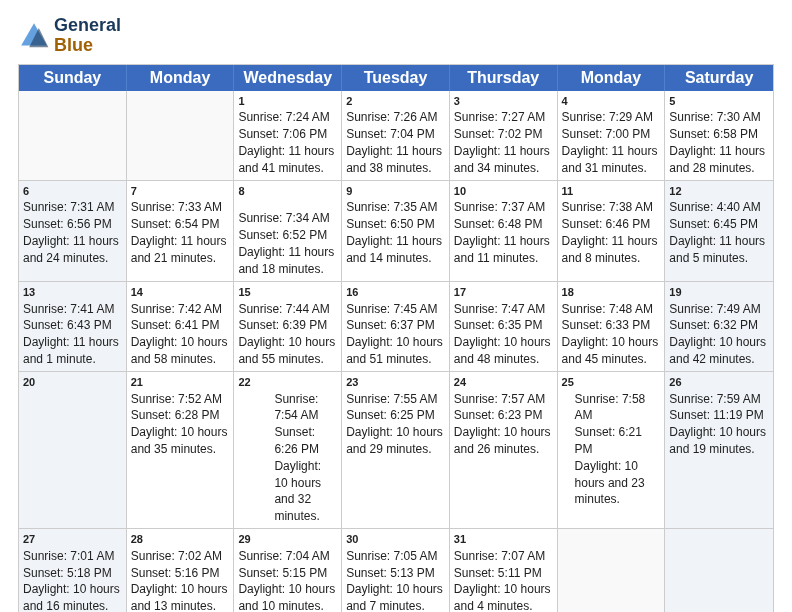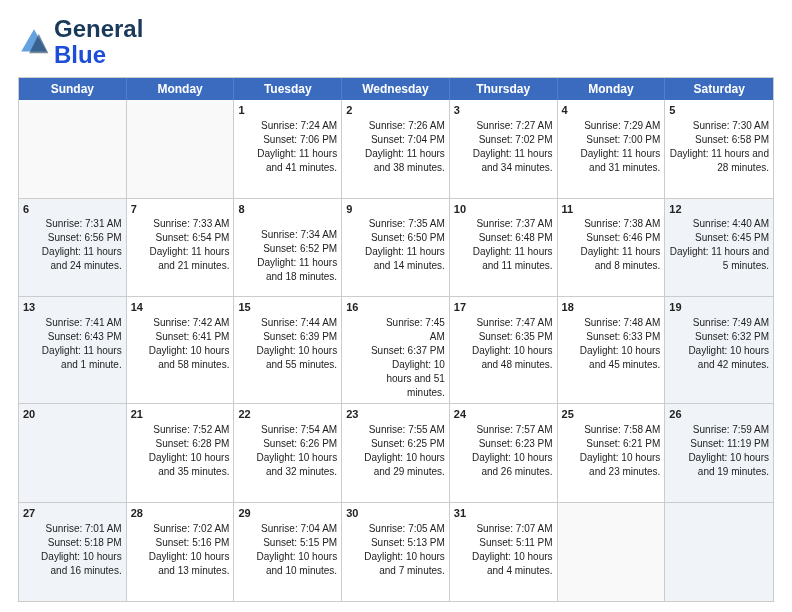--- a/index.html
+++ b/index.html
@@ -22,21 +22,21 @@
       justify-content: space-between;
       align-items: flex-start;
       margin-bottom: 8px;
     }
     .logo {
       display: flex;
       align-items: center;
       gap: 4px;
     }
     .logo-text {
-      font-size: 24px;
+      font-size: 18px;
       font-weight: bold;
       color: #1a3a5c;
       line-height: 1.1;
     }
     .logo-icon {
       width: 32px;
       height: 32px;
     }
     .title-block {
       text-align: right;
@@ -58,21 +58,21 @@
       flex-direction: column;
       border: 1px solid #ccc;
     }
     .cal-header {
       display: grid;
       grid-template-columns: repeat(7, 1fr);
       background: #3a6bbf;
     }
     .cal-header-cell {
       color: #fff;
-      font-size: 12px;
+      font-size: 16px;
       font-weight: bold;
       text-align: center;
       padding: 4px 2px;
       border-right: 1px solid #5080cc;
     }
     .cal-header-cell:last-child { border-right: none; }
     .cal-body {
       flex: 1;
       display: flex;
       flex-direction: column;
@@ -95,53 +95,52 @@
     }
     .cal-cell:last-child { border-right: none; }
     .cal-cell.empty { background: #f9f9f9; }
     .cal-cell.shaded { background: #f0f4f8; }
     .day-num {
       font-size: 11px;
       font-weight: bold;
       margin-bottom: 1px;
     }
     .cell-text {
-      font-size: 10px;
+      font-size: 12px;
       color: #222;
       line-height: 1.4;
-      text-align: right;
     }
   </style>
 </head>
 <body>
 
 <div class="page">
   <div class="header">
     <div class="logo">
       <svg class="logo-icon" viewBox="0 0 40 40">
         <polygon points="20,4 36,32 4,32" fill="#4a90d9" opacity="0.85"></polygon>
         <polygon points="26,10 38,34 14,34" fill="#1a3a5c" opacity="0.6"></polygon>
       </svg>
       <div class="logo-text">
         <div>General</div>
-        <div style="color:#1d4ed8">Blue</div>
+        <div style="color:#a16207">Blue</div>
       </div>
     </div>
     <div class="title-block">
       <div class="month-title"></div>
       <div class="location-title"></div>
     </div>
   </div>
 
   <div class="calendar">
     <div class="cal-header">
     <div class="cal-header-cell">Sunday</div>
         <div class="cal-header-cell">Monday</div>
+        <div class="cal-header-cell">Wednesday</div>
         <div class="cal-header-cell">Tuesday</div>
-        <div class="cal-header-cell">Wednesday</div>
         <div class="cal-header-cell">Thursday</div>
         <div class="cal-header-cell">Monday</div>
         <div class="cal-header-cell">Saturday</div>
       </div>
     <div class="cal-body">
     <div class="cal-row">
           <div class="cal-cell empty"></div>
           <div class="cal-cell empty"></div>
           <div class="cal-cell">
             <div class="day-num">1</div>
@@ -232,21 +231,21 @@
 Daylight: 10 hours and 58 minutes.</div>
           </div>
           <div class="cal-cell">
             <div class="day-num">15</div>
             <div class="cell-text" style="white-space: pre-line;">Sunrise: 7:44 AM
 Sunset: 6:39 PM
 Daylight: 10 hours and 55 minutes.</div>
           </div>
           <div class="cal-cell">
             <div class="day-num">16</div>
-            <div class="cell-text" style="white-space: pre-line; margin-left: 24px;">Sunrise: 7:45 AM
+            <div class="cell-text" style="white-space: pre-line;">Sunrise: 7:45 AM
 Sunset: 6:37 PM
 Daylight: 10 hours and 51 minutes.</div>
           </div>
           <div class="cal-cell">
             <div class="day-num">17</div>
             <div class="cell-text" style="white-space: pre-line;">Sunrise: 7:47 AM
 Sunset: 6:35 PM
 Daylight: 10 hours and 48 minutes.</div>
           </div>
           <div class="cal-cell">
@@ -267,21 +266,21 @@
             <div class="day-num">20</div>
           </div>
           <div class="cal-cell">
             <div class="day-num">21</div>
             <div class="cell-text" style="white-space: pre-line;">Sunrise: 7:52 AM
 Sunset: 6:28 PM
 Daylight: 10 hours and 35 minutes.</div>
           </div>
           <div class="cal-cell">
             <div class="day-num">22</div>
-            <div class="cell-text" style="white-space: pre-line;">Sunrise: 7:54 AM
+            <div class="cell-text" style="white-space: pre-line; margin-left: 36px;">Sunrise: 7:54 AM
 Sunset: 6:26 PM
 Daylight: 10 hours and 32 minutes.</div>
           </div>
           <div class="cal-cell">
             <div class="day-num">23</div>
             <div class="cell-text" style="white-space: pre-line;">Sunrise: 7:55 AM
 Sunset: 6:25 PM
 Daylight: 10 hours and 29 minutes.</div>
           </div>
           <div class="cal-cell">

